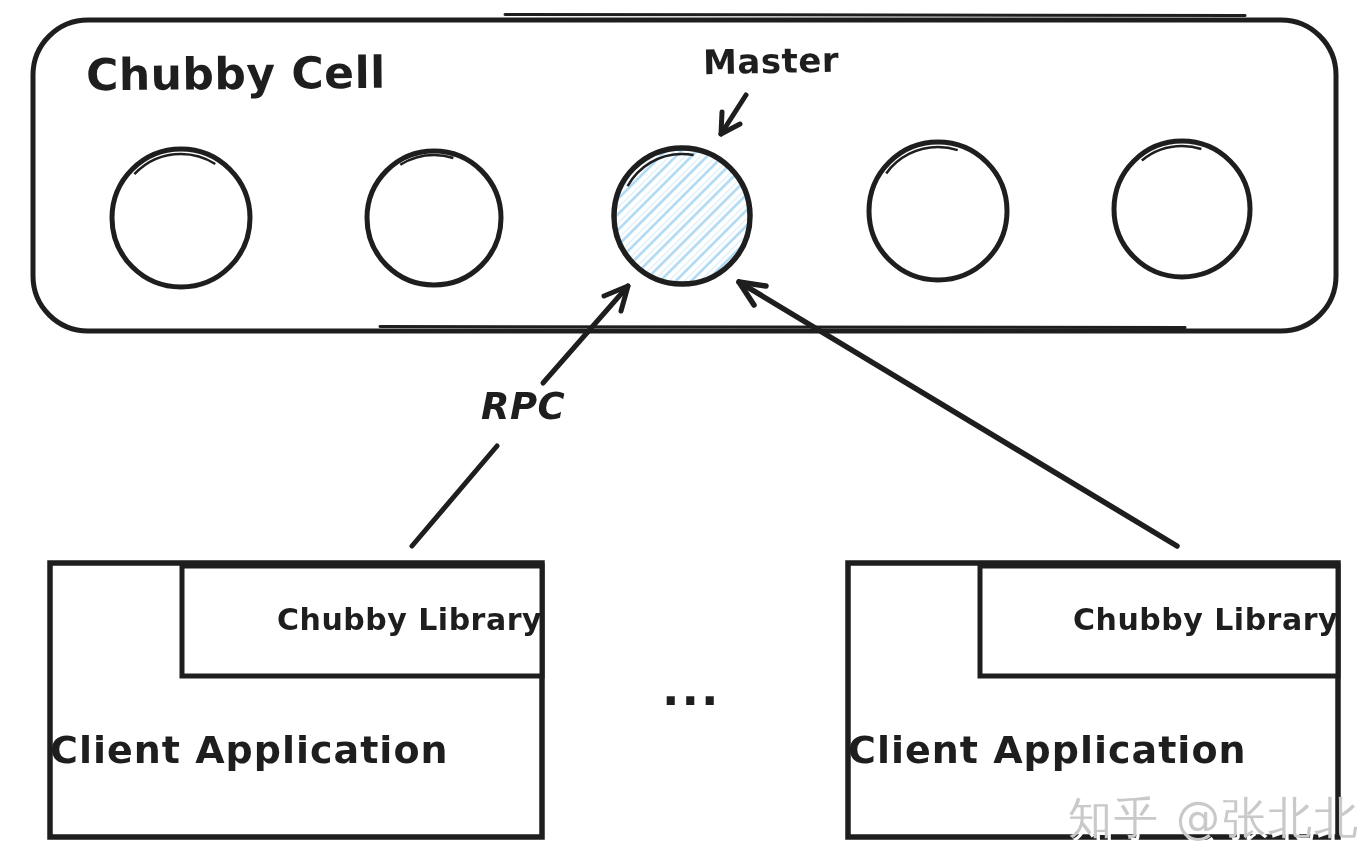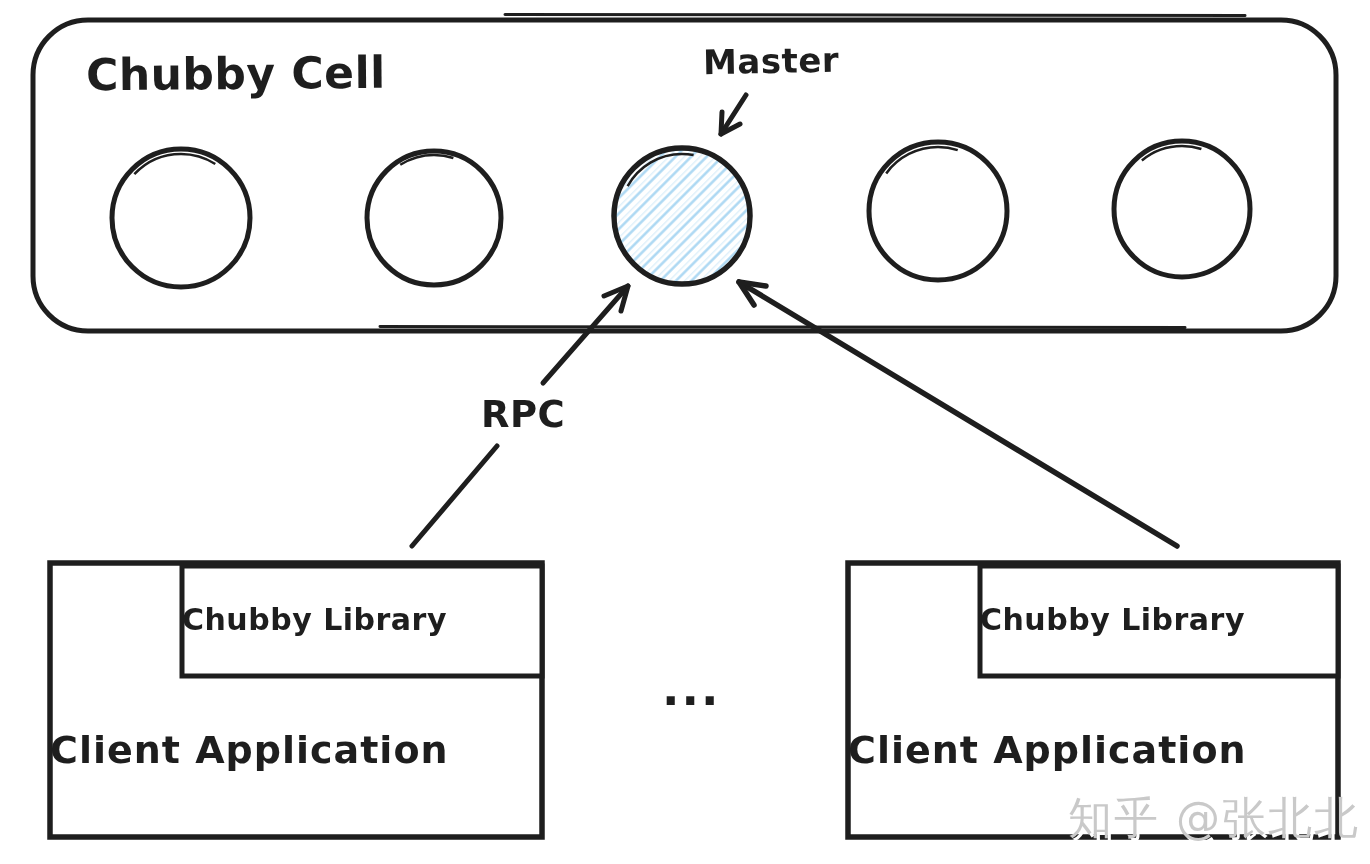--- a/index.html
+++ b/index.html
@@ -28,23 +28,23 @@
     position: absolute;
     color: var(--ink);
     font-family: "DejaVu Sans", sans-serif;
     font-weight: 700;
     letter-spacing: 0.5px;
     white-space: nowrap;
     line-height: 1;
   }
   .cell-title   { left: 86px;  top: 52px;  font-size: 44px; transform: rotate(-0.5deg); }
   .master-label { left: 703px; top: 44px;  font-size: 34px; transform: rotate(-1deg); }
-  .rpc-label    { left: 481px; top: 396px; font-size: 37px; }
+  .rpc-label    { left: 481px; top: 388px; font-size: 37px; font-style: italic; }
   .library-label {
-    top: 602px; font-size: 30px; text-align: left;
+    top: 602px; font-size: 30px; text-align: right;
     position: absolute; color: var(--ink); font-weight: 700; letter-spacing: .5px;
   }
   .library-label.left  { left: 182px; width: 360px; }
   .library-label.right { left: 980px; width: 358px; }
   .app-label {
     top: 728px; font-size: 38px; text-align: left;
     position: absolute; color: var(--ink); font-weight: 700; letter-spacing: 1px;
   }
   .app-label.left  { left: 50px;  width: 492px; }
   .app-label.right { left: 848px; width: 490px; }

